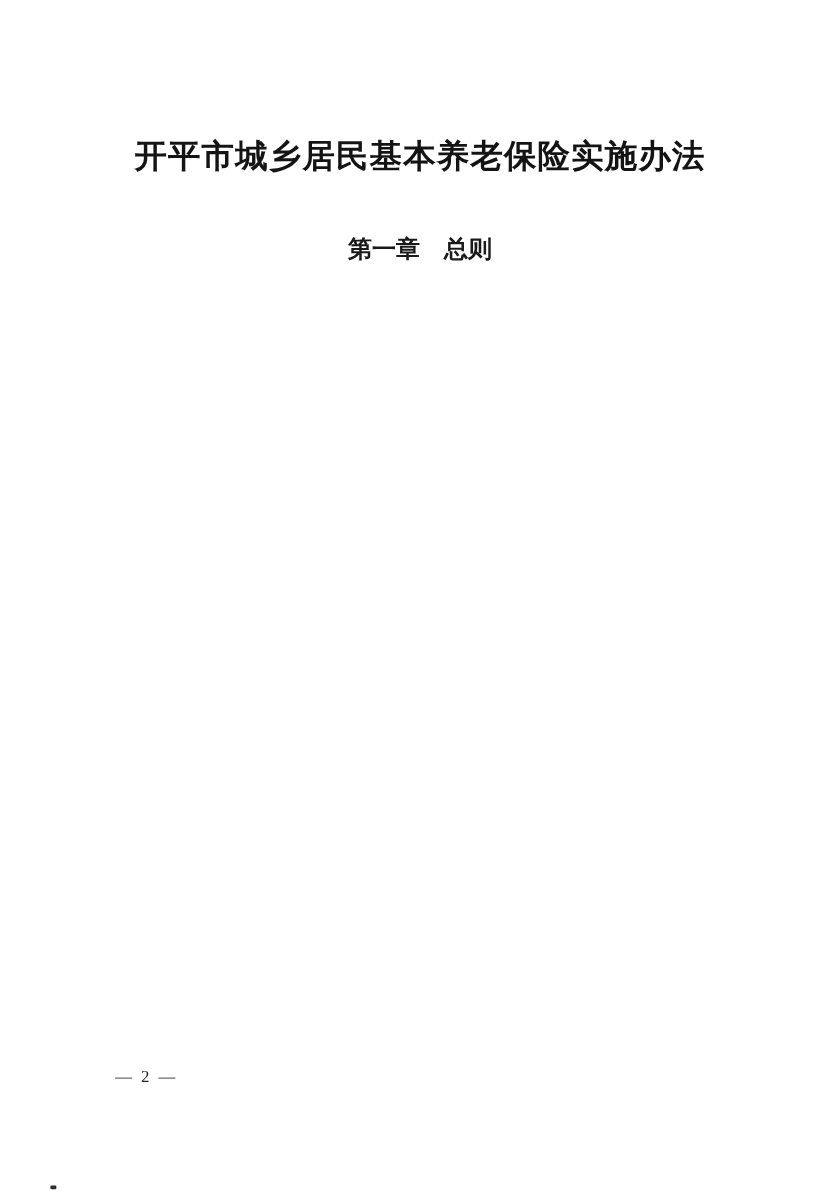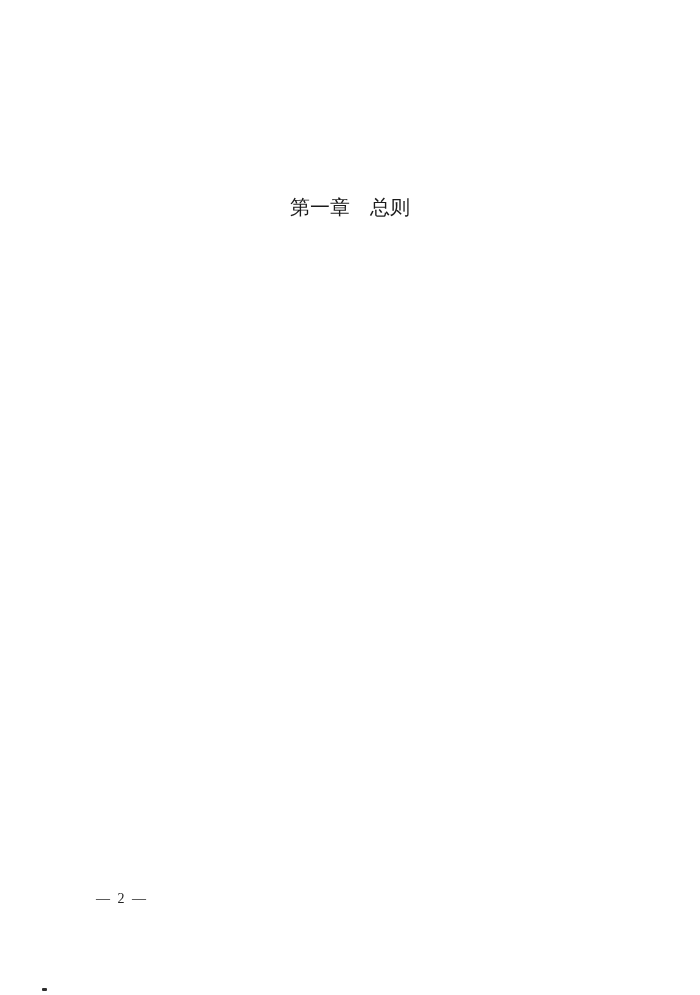--- a/index.html
+++ b/index.html
@@ -29,21 +29,21 @@
     color: #141414;
     white-space: nowrap;
   }
   .chapter-heading {
     position: absolute;
     top: 194px;
     left: 0;
     width: 100%;
     text-align: center;
     font-size: 20px;
-    font-weight: normal;
+    font-weight: bold;
     color: #1a1a1a;
   }
   .body-text {
     position: absolute;
     top: 258px;
     left: 88px;
     width: 544px;
     font-size: 21px;
     line-height: 34px;
     text-align: justify;
@@ -72,20 +72,21 @@
     height: 3px;
     background: #2e2e2e;
     border-radius: 1px;
   }
 </style>
 </head>
 <body>
 
 <div class="page">
 
+  <div class="doc-title">开平市城乡居民基本养老保险实施办法</div>
 
   <div class="chapter-heading">第一章　总则</div>
 
   <div class="body-text">
   </div>
 
   <div class="page-number">— 2 —</div>
 
   <div class="scan-artifact"></div>
 

